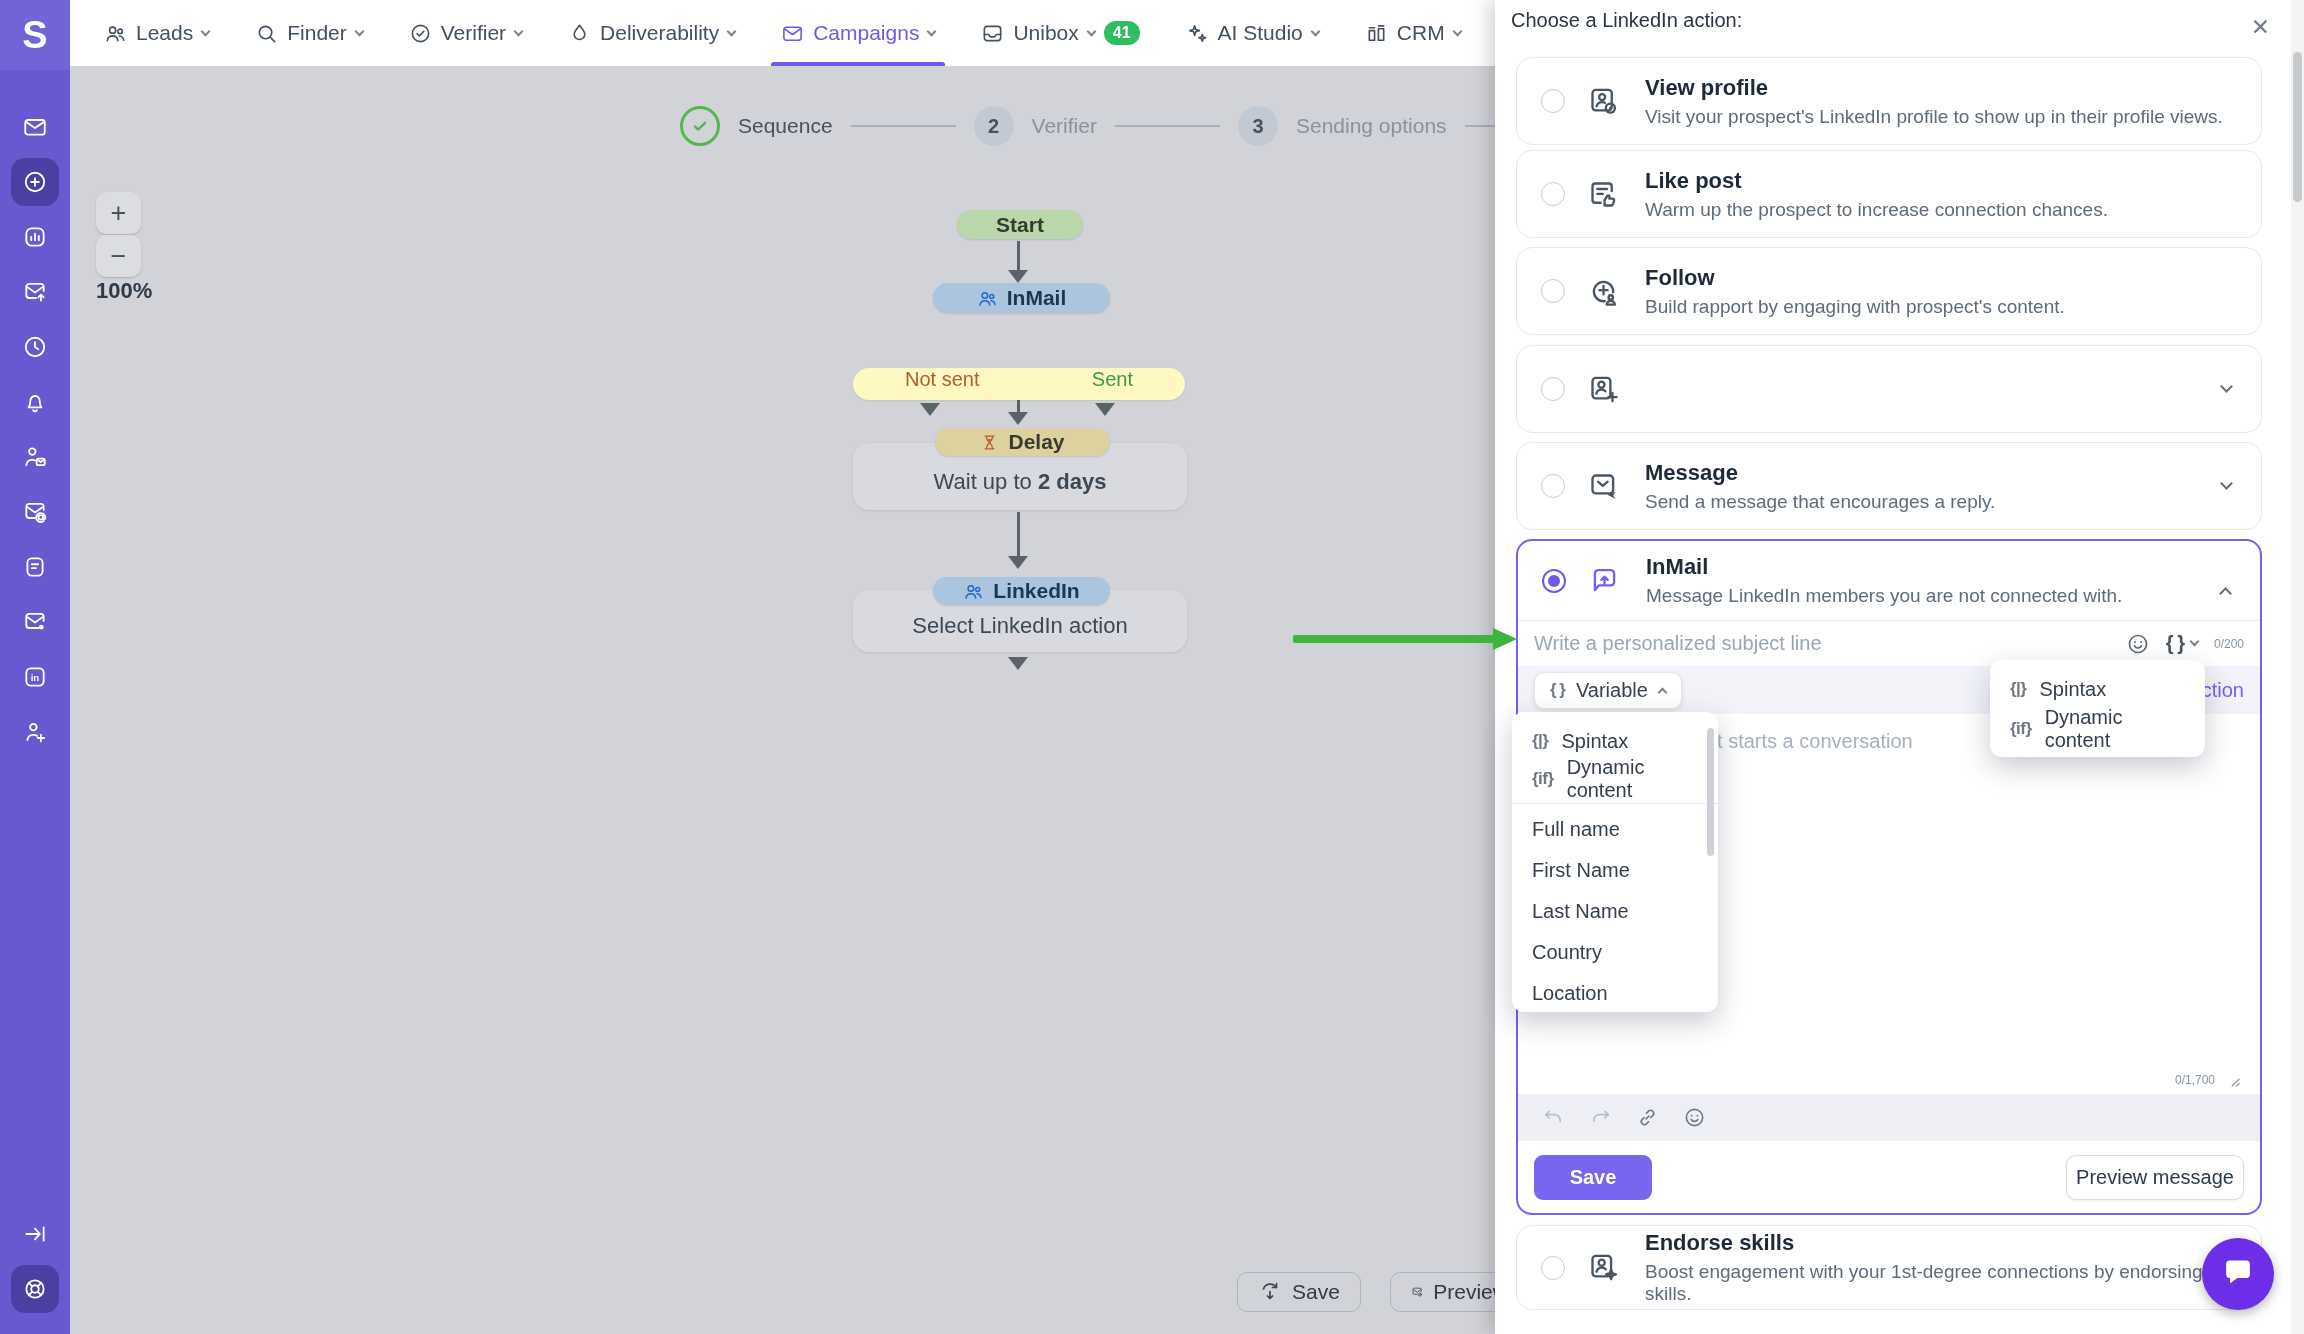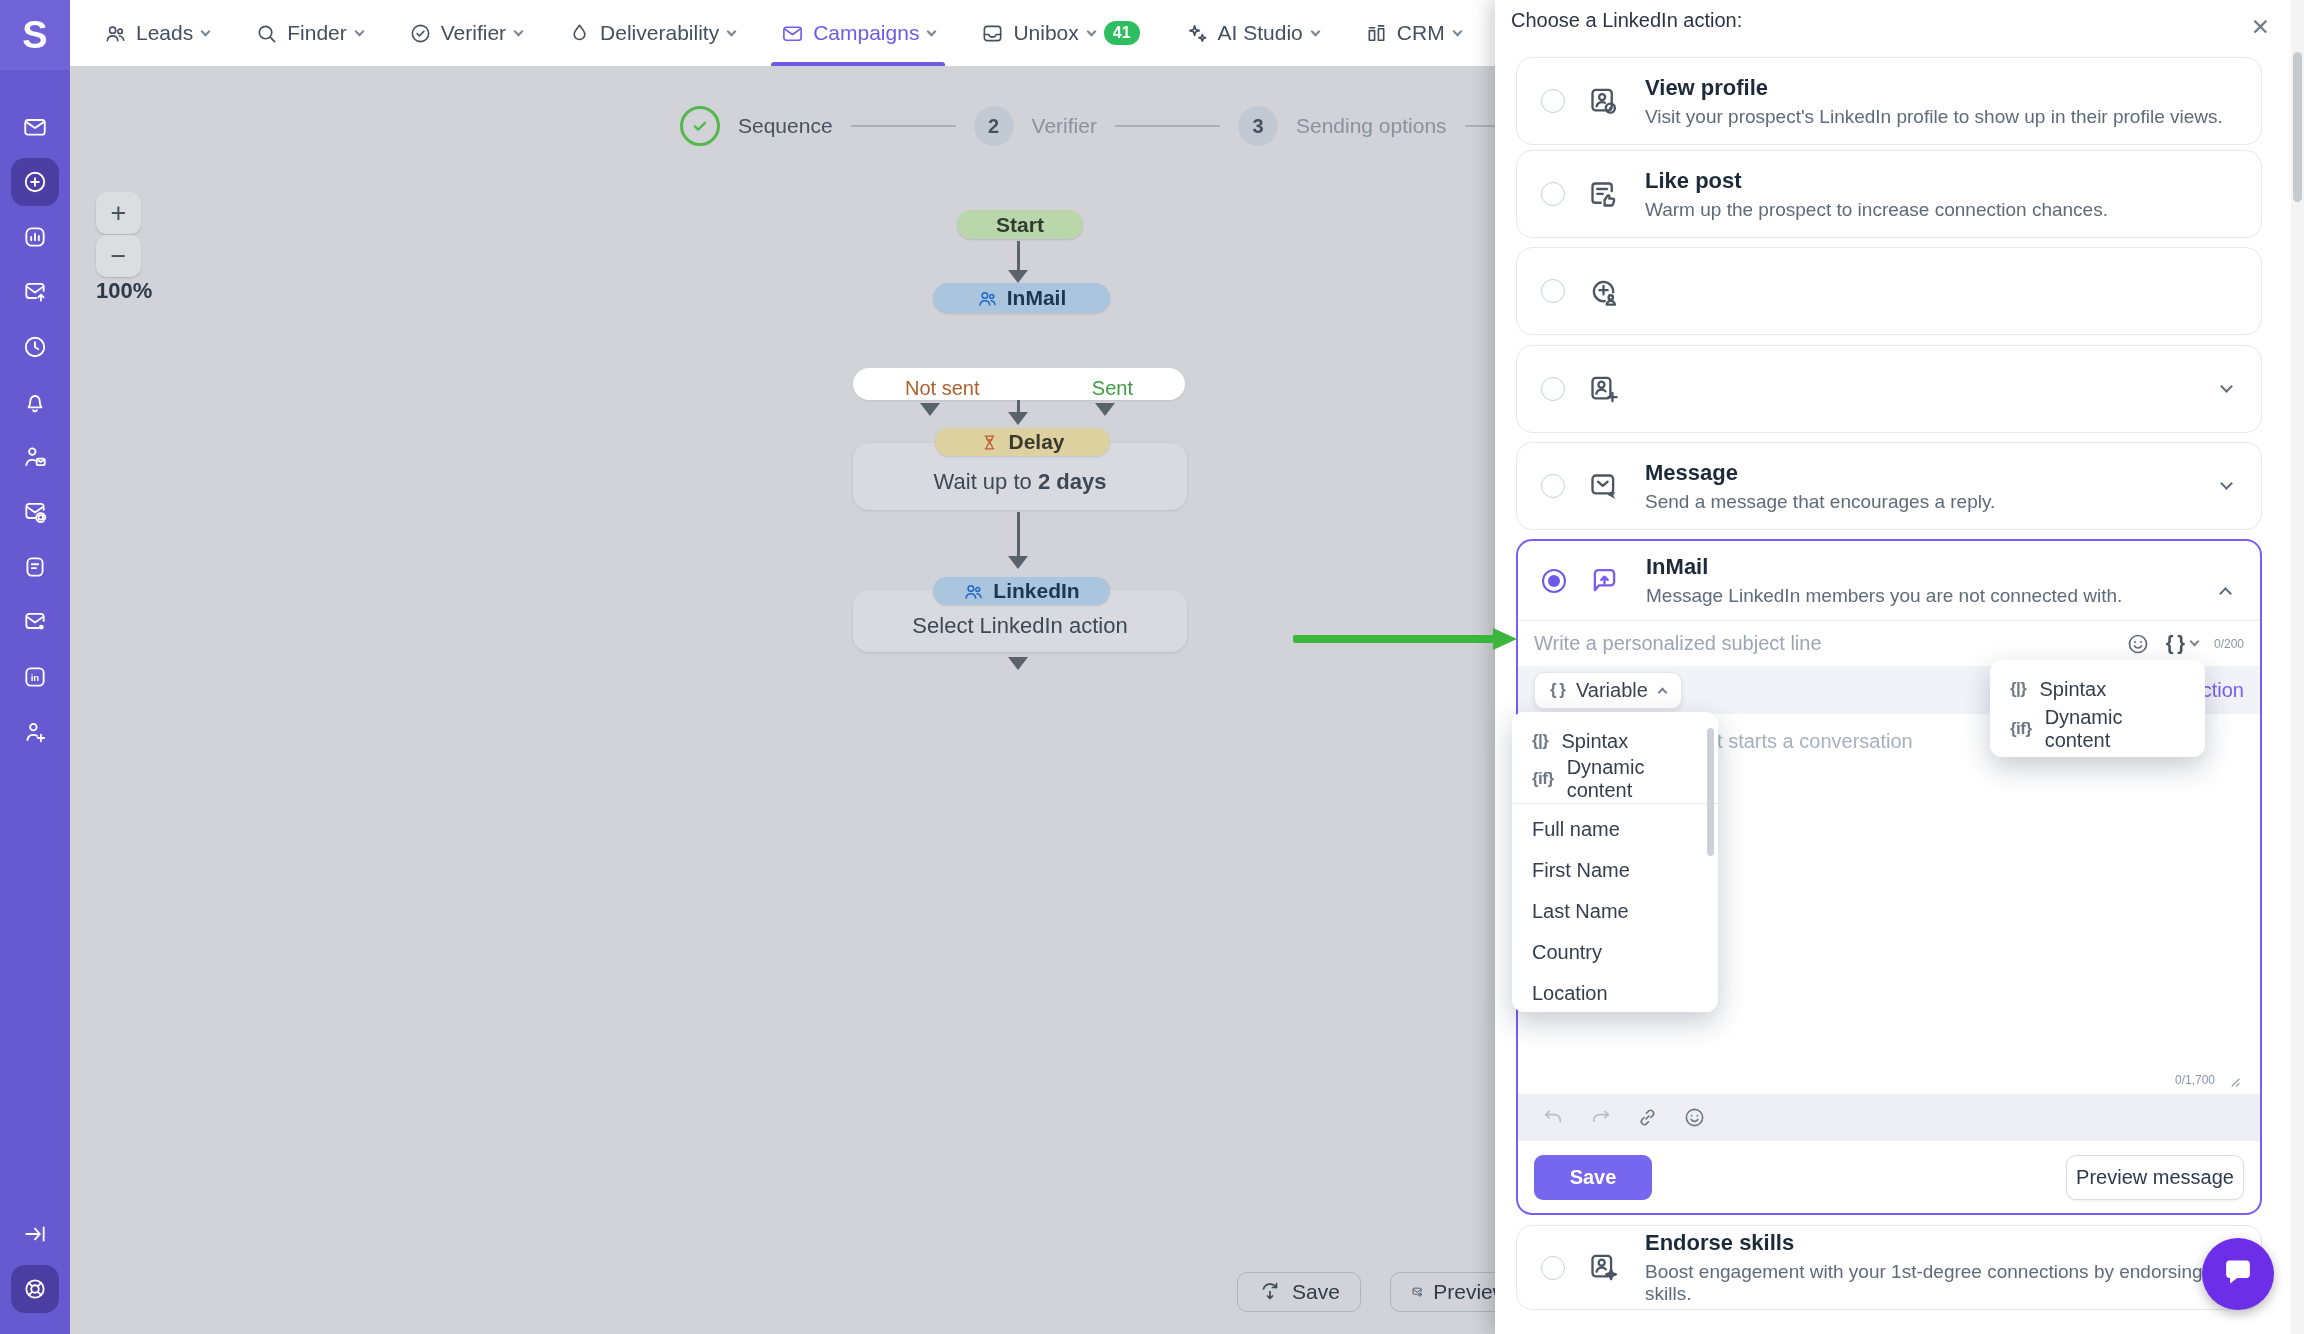--- a/index.html
+++ b/index.html
@@ -50,21 +50,21 @@
   .pill .pico{width:21px;height:21px;display:block;color:#1d66c9}
   .pill-start{left:887px;top:144px;width:126px;height:29px;background:#b9d7ab;color:#2f3d2e}
   .pill-inmail{left:863px;top:217px;width:177px;height:30px;background:#abc5de;color:#1c3752}
   .pill-delay{left:865px;top:362px;width:175px;height:28px;background:#ddd1a0;color:#3a3a2e}
   .pill-delay .pico{color:#bf5a2c;width:19px;height:19px}
   .pill-li{left:863px;top:511px;width:177px;height:28px;background:#abc5de;color:#1c3752}
   .node-card{position:absolute;background:#d9dadf;border-radius:16px;display:flex;align-items:flex-end;justify-content:center;color:#3c4856;font-size:22px;box-shadow:0 1px 3px rgba(0,0,0,.10);cursor:pointer}
   .card-inmail{left:783px;top:232px;width:334px;height:64px;border:2.5px solid #6352e4;padding-bottom:13px}
   .card-wait{left:783px;top:377px;width:334px;height:67px;padding-bottom:15px}
   .card-li{left:783px;top:524px;width:334px;height:62px;padding-bottom:13px}
-  .branch{position:absolute;left:783px;top:302px;width:332px;height:32px;background:#ffffff;border-radius:16px;display:flex;align-items:flex-end;justify-content:space-between;padding:0 52px;font-size:20px;box-shadow:0 1px 2px rgba(0,0,0,.08)}
+  .branch{position:absolute;left:783px;top:302px;width:332px;height:32px;background:#fef9c3;border-radius:16px;display:flex;align-items:flex-start;justify-content:space-between;padding:0 52px;font-size:20px;box-shadow:0 1px 2px rgba(0,0,0,.08)}
   .t-notsent{color:#ad5f2c}
   .t-sent{color:#3f9b44}
   .vline{position:absolute;width:3px;background:#5a626c}
   .tri{position:absolute;width:0;height:0;border-left:10px solid transparent;border-right:10px solid transparent;border-top:13px solid #5a626c}
   .cf-btn{position:absolute;top:1206px;height:40px;border:1.5px solid #aeb4bd;border-radius:10px;display:flex;align-items:center;gap:10px;padding:0 20px;font-size:21px;color:#2f3b49;cursor:pointer;white-space:nowrap}
   .cf-btn .bico{width:24px;height:24px;display:block;color:#3c4856}
 
   
   .green-arrow{position:absolute;left:1293px;top:628px;width:222px;height:22px;z-index:60;pointer-events:none}
   .ga-shaft{position:absolute;left:0;right:20px;top:7px;height:8px;background:#3cb53c;border-radius:2px}
@@ -511,20 +511,24 @@
   <div class="action-card" style="top:247px">
     <div class="radio"></div>
     <span class="a-icon" data-icon="ic-follow">
         <svg viewBox="0 0 24 24" stroke="currentColor" fill="none" stroke-width="1.7" stroke-linecap="round" stroke-linejoin="round">
           <path d="M19 12.6A7 7 0 1 0 12.9 19"></path>
           <path d="M12 8v6M9 11h6"></path>
           <circle cx="17.3" cy="16.3" r="1.6"></circle>
           <path d="M14.3 21.5c.3-1.7 1.5-2.7 3-2.7s2.7 1 3 2.7z"></path>
         </svg>
       </span>
+    <div class="a-text">
+        <div class="a-title">Follow</div>
+        <div class="a-desc">Build rapport by engaging with prospect's content.</div>
+      </div>
   </div>
 
   <div class="action-card" style="top:345px">
     <div class="radio"></div>
     <span class="a-icon" data-icon="ic-connect">
         <svg viewBox="0 0 24 24" stroke="currentColor" fill="none" stroke-width="1.7" stroke-linecap="round" stroke-linejoin="round">
           <rect x="4" y="3.5" width="13" height="15" rx="2.5"></rect>
           <circle cx="10.5" cy="8.5" r="2.2"></circle>
           <path d="M6.8 15c.5-1.9 1.9-2.9 3.7-2.9 1.2 0 2.2.4 2.9 1.2"></path>
           <path d="M18.5 14.5v6M15.5 17.5h6"></path>

